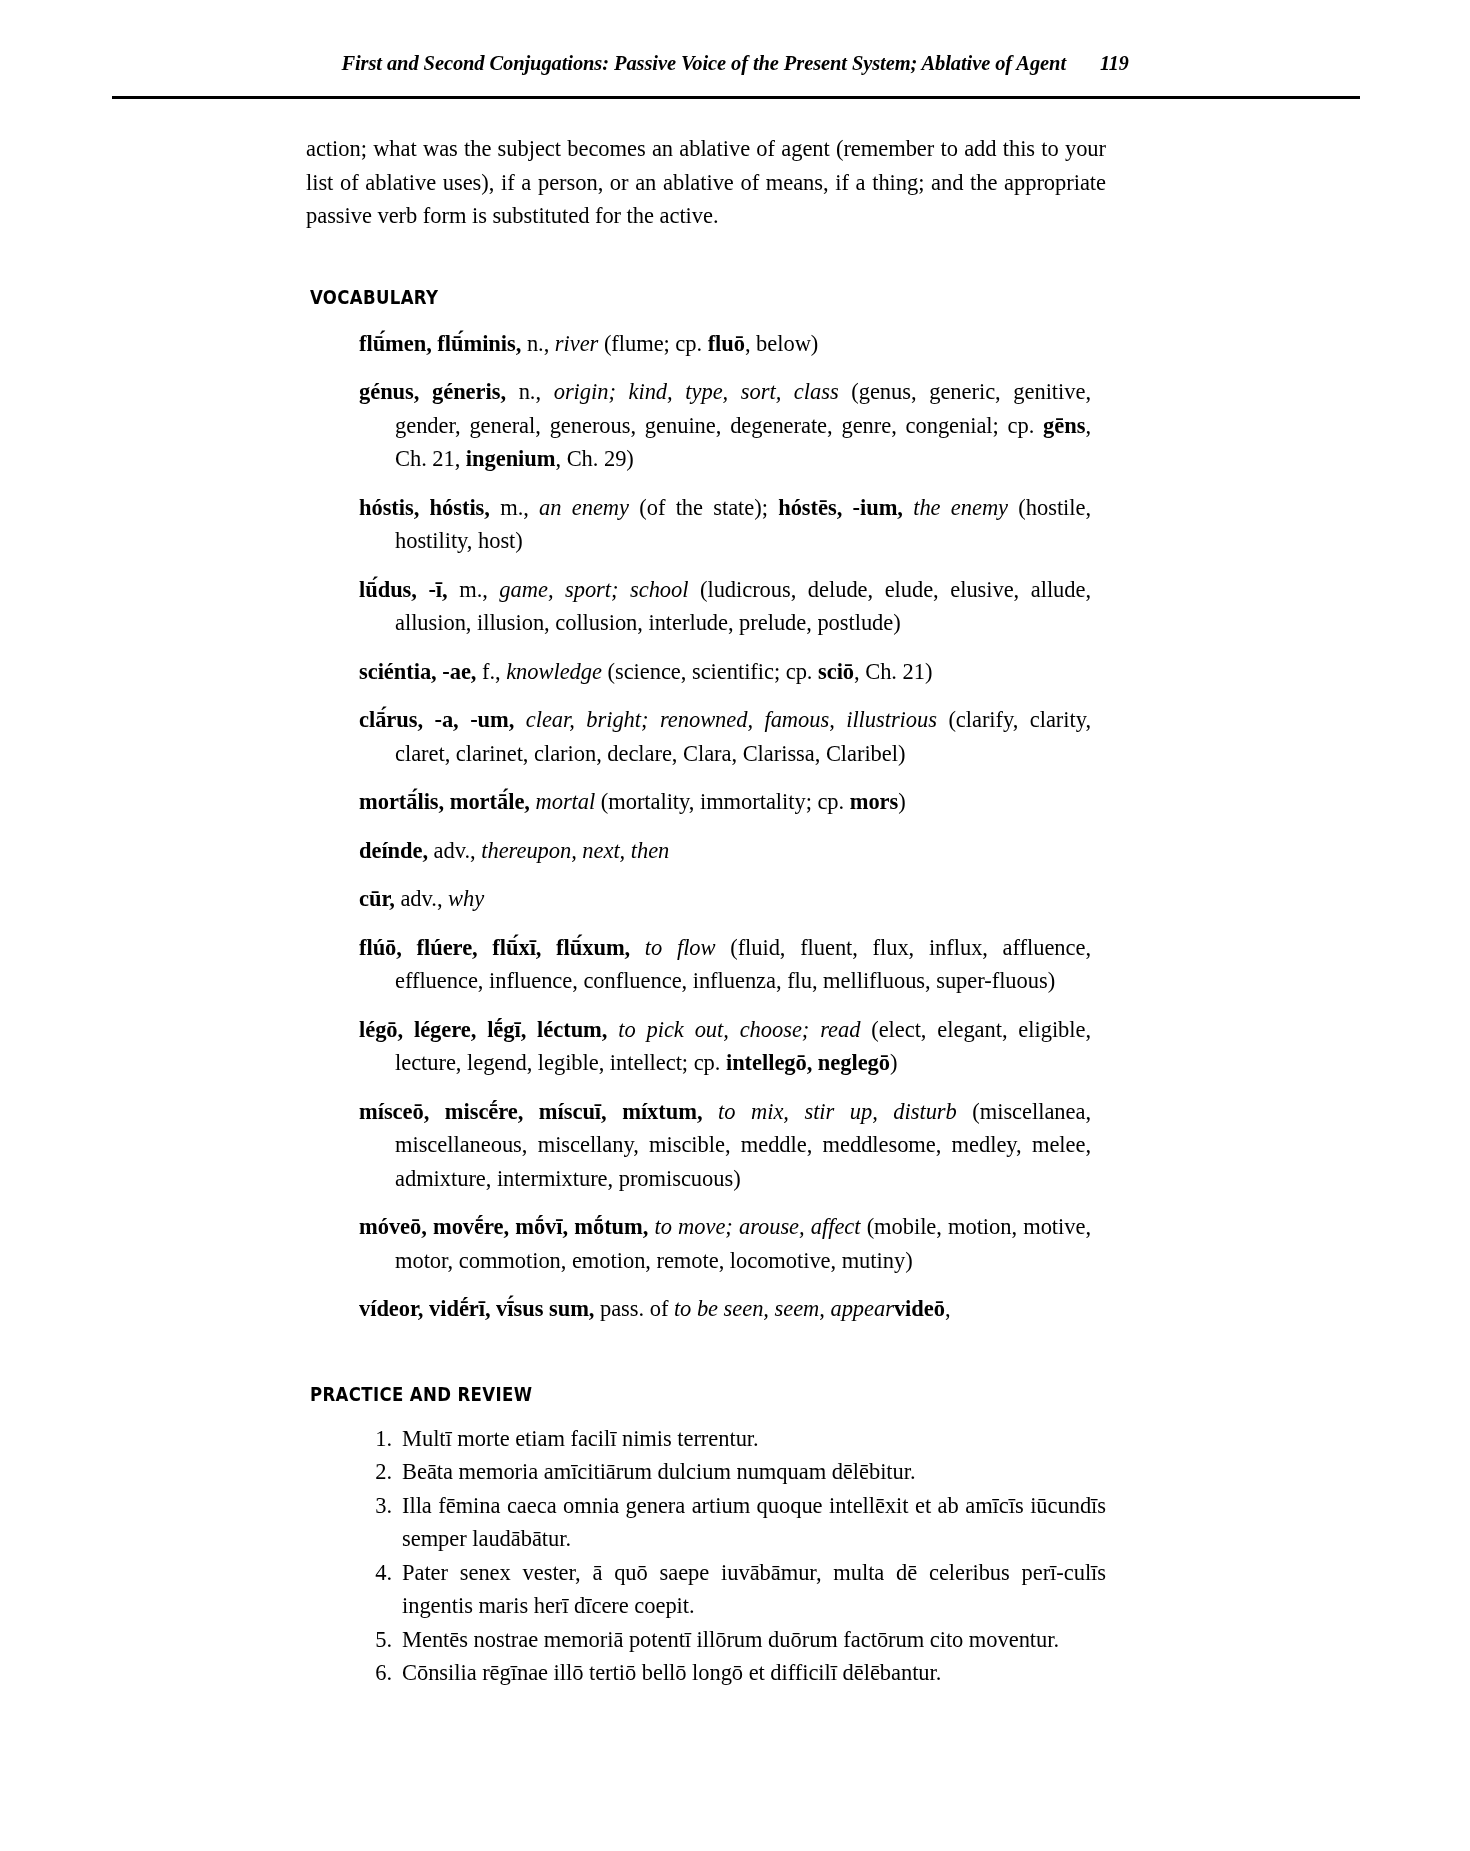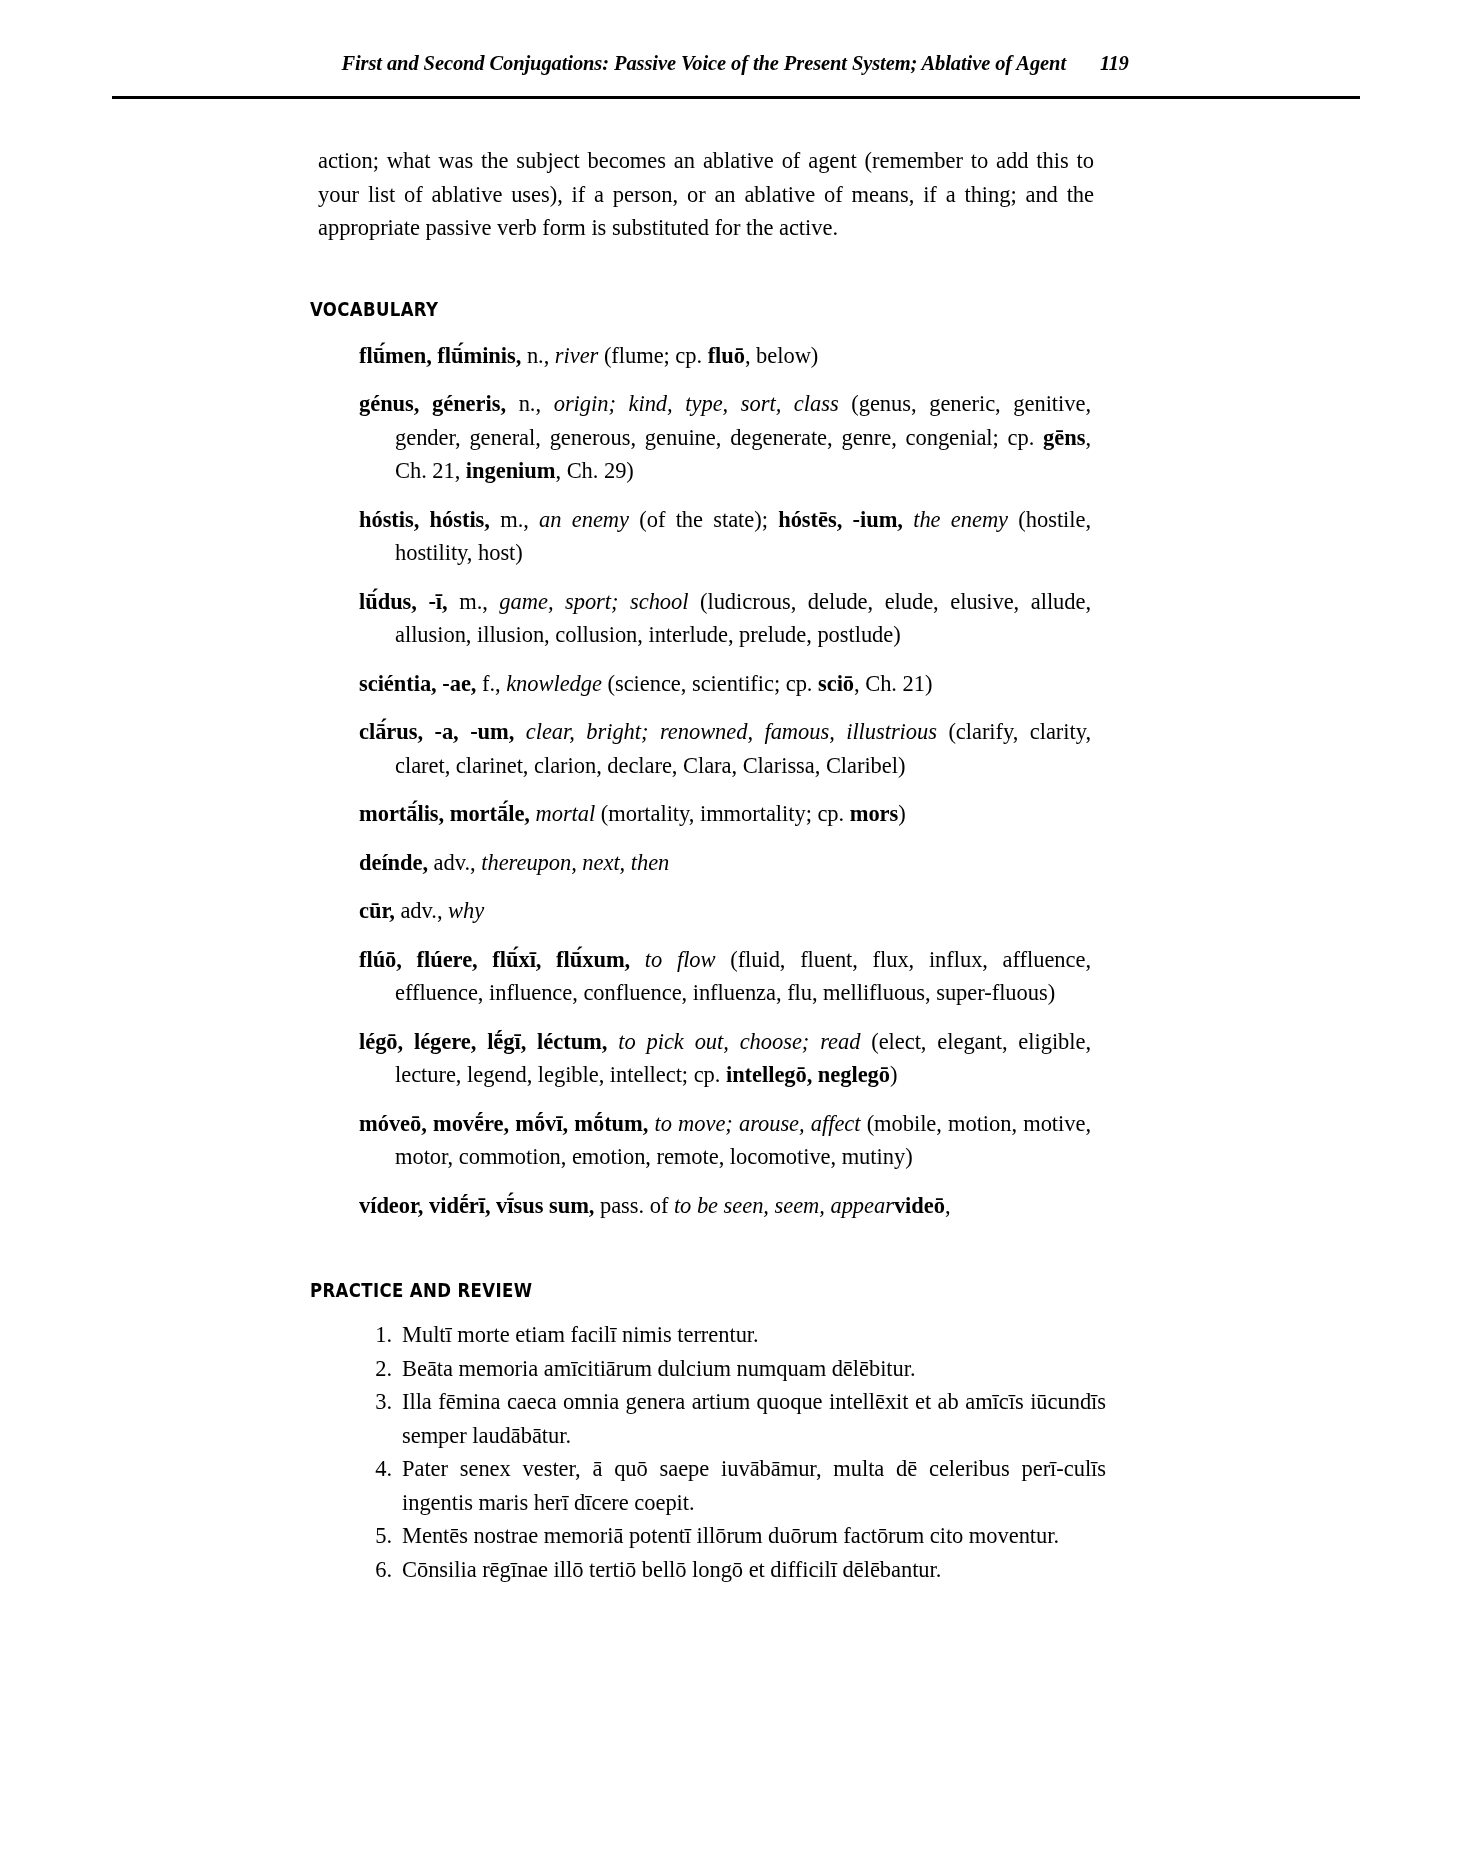--- a/index.html
+++ b/index.html
@@ -58,21 +58,21 @@
     position: absolute;
     top: 132px;
     left: 306px;
     width: 800px;
   }
 
   .intro-para {
     font-size: 22.5px;
     line-height: 33.5px;
     text-align: justify;
-    margin: 12px;
+    margin: 0;
     letter-spacing: -0.05px;
   }
 
   
   .section-heading {
     font-family: "DejaVu Sans Condensed", "Liberation Sans Narrow", "Liberation Sans", sans-serif;
     font-weight: bold;
     font-size: 20px;
     letter-spacing: 0.4px;
     margin: 0;
@@ -151,20 +151,21 @@
         <li class="vocab-entry"><span class="lemma">génus, géneris,</span><span class="plain"> n., </span><span class="gloss">origin; kind, type, sort, class</span><span class="plain"> (genus, generic, genitive, gender, general, generous, genuine, degenerate, genre, congenial; cp. </span><span class="bold">gēns</span><span class="plain">, Ch. 21, </span><span class="bold">ingenium</span><span class="plain">, Ch. 29)</span></li>
         <li class="vocab-entry"><span class="lemma">hóstis, hóstis,</span><span class="plain"> m., </span><span class="gloss">an enemy</span><span class="plain"> (of the state); </span><span class="bold">hóstēs, -ium,</span><span class="gloss"> the enemy</span><span class="plain"> (hostile, hostility, host)</span></li>
         <li class="vocab-entry"><span class="lemma">lū́dus, -ī,</span><span class="plain"> m., </span><span class="gloss">game, sport; school</span><span class="plain"> (ludicrous, delude, elude, elusive, allude, allusion, illusion, collusion, interlude, prelude, postlude)</span></li>
         <li class="vocab-entry"><span class="lemma">sciéntia, -ae,</span><span class="plain"> f., </span><span class="gloss">knowledge</span><span class="plain"> (science, scientific; cp. </span><span class="bold">sciō</span><span class="plain">, Ch. 21)</span></li>
         <li class="vocab-entry"><span class="lemma">clā́rus, -a, -um,</span><span class="plain"> </span><span class="gloss">clear, bright; renowned, famous, illustrious</span><span class="plain"> (clarify, clarity, claret, clarinet, clarion, declare, Clara, Clarissa, Claribel)</span></li>
         <li class="vocab-entry"><span class="lemma">mortā́lis, mortā́le,</span><span class="plain"> </span><span class="gloss">mortal</span><span class="plain"> (mortality, immortality; cp. </span><span class="bold">mors</span><span class="plain">)</span></li>
         <li class="vocab-entry"><span class="lemma">deínde,</span><span class="plain"> adv., </span><span class="gloss">thereupon, next, then</span></li>
         <li class="vocab-entry"><span class="lemma">cūr,</span><span class="plain"> adv., </span><span class="gloss">why</span></li>
         <li class="vocab-entry"><span class="lemma">flúō, flúere, flū́xī, flū́xum,</span><span class="plain"> </span><span class="gloss">to flow</span><span class="plain"> (fluid, fluent, flux, influx, affluence, effluence, influence, confluence, influenza, flu, mellifluous, super-fluous)</span></li>
         <li class="vocab-entry"><span class="lemma">légō, légere, lḗgī, léctum,</span><span class="plain"> </span><span class="gloss">to pick out, choose; read</span><span class="plain"> (elect, elegant, eligible, lecture, legend, legible, intellect; cp. </span><span class="bold">intellegō, neglegō</span><span class="plain">)</span></li>
+        <li class="vocab-entry"><span class="lemma">mísceō, miscḗre, míscuī, míxtum,</span><span class="plain"> </span><span class="gloss">to mix, stir up, disturb</span><span class="plain"> (miscellanea, miscellaneous, miscellany, miscible, meddle, meddlesome, medley, melee, admixture, intermixture, promiscuous)</span></li>
         <li class="vocab-entry"><span class="lemma">móveō, movḗre, mṓvī, mṓtum,</span><span class="plain"> </span><span class="gloss">to move; arouse, affect</span><span class="plain"> (mobile, motion, motive, motor, commotion, emotion, remote, locomotive, mutiny)</span></li>
         <li class="vocab-entry"><span class="lemma">vídeor, vidḗrī, vī́sus sum,</span><span class="plain"> pass. of </span><span class="gloss">to be seen, seem, appear</span><span class="bold">videō</span><span class="plain">, </span></li>
       </ul>
 
     <h2 class="section-heading" id="practice-heading">PRACTICE AND REVIEW</h2>
 
     <ol class="practice-list" id="practice-list">
         <li class="practice-item"><span class="num">1.</span><span>Multī morte etiam facilī nimis terrentur.</span></li>
         <li class="practice-item"><span class="num">2.</span><span>Beāta memoria amīcitiārum dulcium numquam dēlēbitur.</span></li>
         <li class="practice-item"><span class="num">3.</span><span>Illa fēmina caeca omnia genera artium quoque intellēxit et ab amīcīs iūcundīs semper laudābātur.</span></li>

